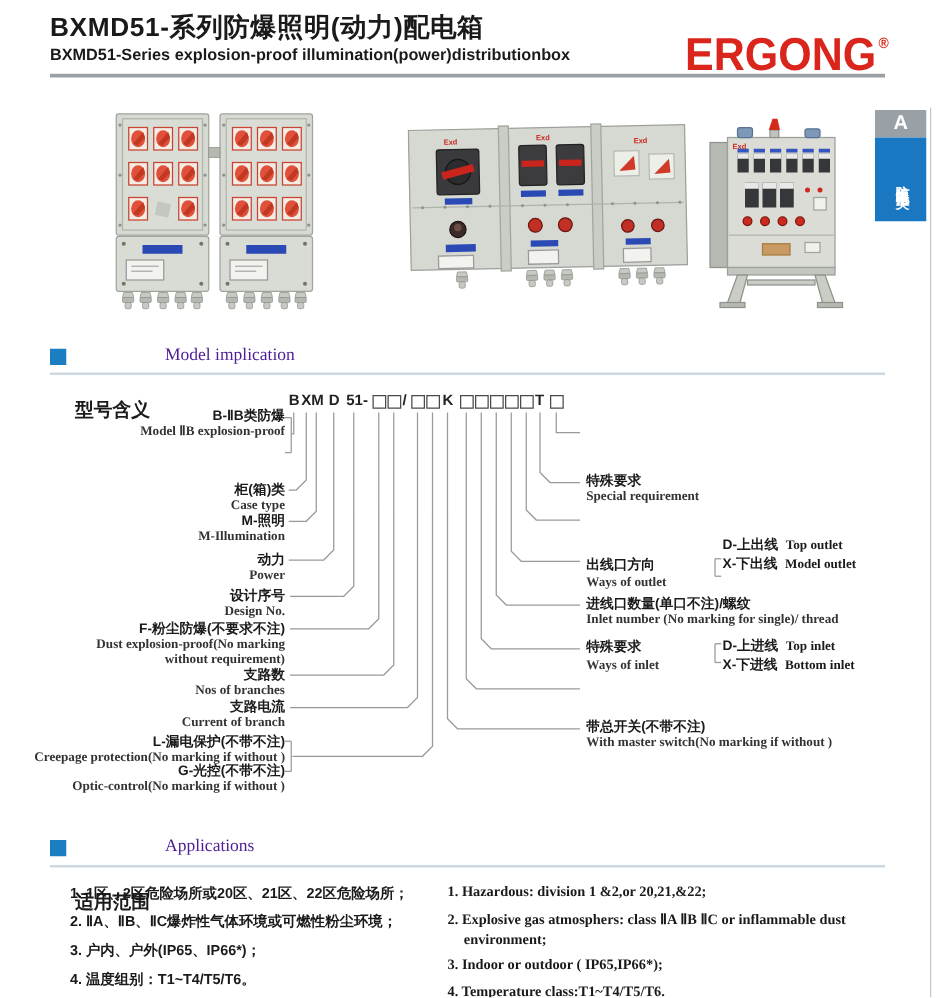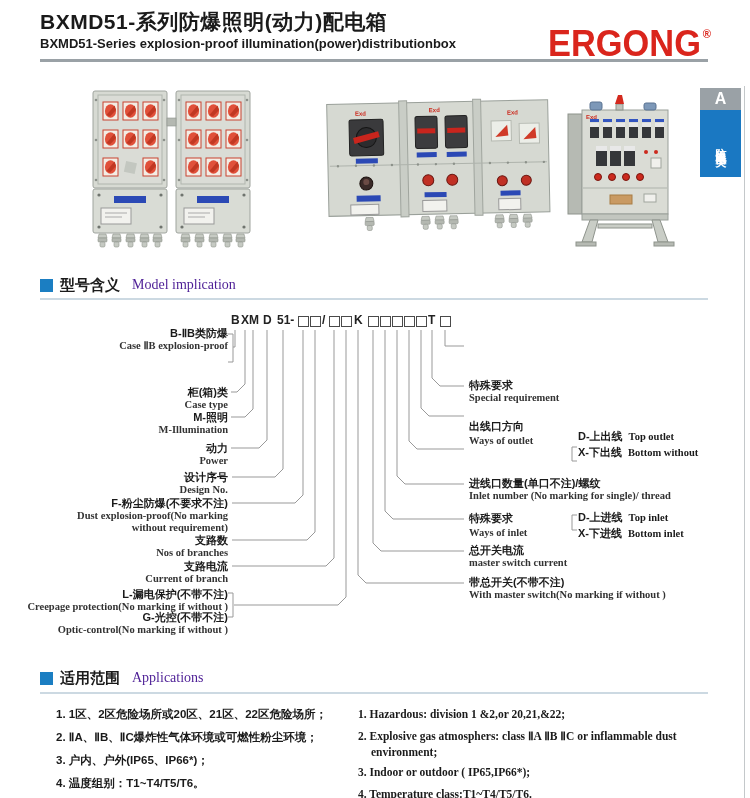--- a/index.html
+++ b/index.html
@@ -15,21 +15,21 @@
   .header-rule{position:absolute;left:40px;top:59px;width:668px;height:3px;background:#9aa1a6;}
   
   .tab-a{position:absolute;left:700px;top:88px;width:41px;height:22px;background:#9aa1a6;color:#fff;
          font-size:16px;font-weight:700;text-align:center;line-height:22px;}
   .tab-blue{position:absolute;left:700px;top:110px;width:41px;height:67px;background:#1a78c2;color:#fff;
             display:flex;align-items:center;justify-content:center;}
   .tab-blue span{writing-mode:vertical-rl;text-orientation:upright;font-size:11px;font-weight:700;letter-spacing:2px;}
   .edge-line{position:absolute;left:744px;top:86px;width:1px;height:712px;background:#c4c8ca;}
   
   .sq{position:absolute;width:13px;height:13px;background:#1b7ec2;}
-  .sec-cn{position:absolute;font-size:15px;font-weight:700;white-space:nowrap;}
+  .sec-cn{position:absolute;font-size:15px;font-weight:700;white-space:nowrap;margin-top:43px;}
   .sec-en{position:absolute;font-size:14px;font-weight:400;color:#4c1d95;white-space:nowrap;font-family:Liberation Serif, serif;}
   .sec-rule{position:absolute;left:40px;width:668px;height:2px;background:#ccd9e2;}
   
   .product{position:absolute;}
   .svgtxt-red{font:700 6px "Liberation Sans",sans-serif;fill:#cc2a1e;}
   
   .code-ch{position:absolute;top:313px;font:700 12px "Liberation Sans",sans-serif;color:#222;white-space:nowrap;}
   .code-box{position:absolute;top:316px;width:9px;height:9px;border:1px solid #4a4a4a;background:#fff;}
   
   .dlab{position:absolute;white-space:nowrap;}
@@ -308,21 +308,21 @@
     <span class="code-box" style="left:380px"></span>
     <span class="code-box" style="left:392px"></span>
     <span class="code-box" style="left:404px"></span>
     <span class="code-box" style="left:416px"></span>
     <span class="code-ch" style="left:428px">T</span>
     <span class="code-box" style="left:440px"></span>
   </div>
 
   <div class="dlab dlab-l" style="top:327px">
     <div class="cn">B-ⅡB类防爆</div>
-    <div class="en">Case ⅡB  explosion-proof</div>
+    <div class="en">Model ⅡB  explosion-proof</div>
   </div>
   <div class="dlab dlab-l" style="top:386px">
     <div class="cn">柜(箱)类</div>
     <div class="en">Case type</div>
   </div>
   <div class="dlab dlab-l" style="top:411px">
     <div class="cn">M-照明</div>
     <div class="en">M-Illumination</div>
   </div>
   <div class="dlab dlab-l" style="top:442px">
@@ -352,43 +352,39 @@
   </div>
   <div class="dlab dlab-l" style="top:588px">
     <div class="cn">L-漏电保护(不带不注)</div>
     <div class="en">Creepage protection(No marking  if without )</div>
   </div>
 
   <div class="dlab dlab-r" style="top:379px">
     <div class="cn">特殊要求</div>
     <div class="en">Special requirement</div>
   </div>
-  <div class="dlab dlab-r" style="top:420px">
+  <div class="dlab dlab-r" style="top:446px">
     <div class="cn">出线口方向</div>
     <div class="en gap">Ways of outlet</div>
   </div>
   <div class="opts" style="top:428px">
     <div class="row"><span class="cn">D-上出线</span><span class="en">Top outlet</span></div>
-    <div class="row"><span class="cn">X-下出线</span><span class="en">Bottom  without</span></div>
+    <div class="row"><span class="cn">X-下出线</span><span class="en">Model  outlet</span></div>
   </div>
   <div class="dlab dlab-r" style="top:477px">
     <div class="cn">进线口数量(单口不注)/螺纹</div>
     <div class="en">Inlet number (No marking for single)/ thread</div>
   </div>
   <div class="dlab dlab-r" style="top:512px">
     <div class="cn">特殊要求</div>
     <div class="en gap">Ways of inlet</div>
   </div>
   <div class="opts" style="top:509px">
     <div class="row"><span class="cn">D-上进线</span><span class="en">Top inlet</span></div>
     <div class="row"><span class="cn">X-下进线</span><span class="en">Bottom  inlet</span></div>
-  </div>
-  <div class="dlab dlab-r" style="top:544px">
-    <div class="cn">总开关电流</div>
-    <div class="en">master switch current</div>
   </div>
   <div class="dlab dlab-r" style="top:576px">
     <div class="cn">带总开关(不带不注)</div>
     <div class="en">With master switch(No marking  if without )</div>
   </div>
 
   <div class="sq" style="left:40px;top:672px"></div>
   <div class="sec-cn" style="left:60px;top:669px">适用范围</div>
   <div class="sec-en" style="left:132px;top:670px">Applications</div>
   <div class="sec-rule" style="top:692px"></div>

